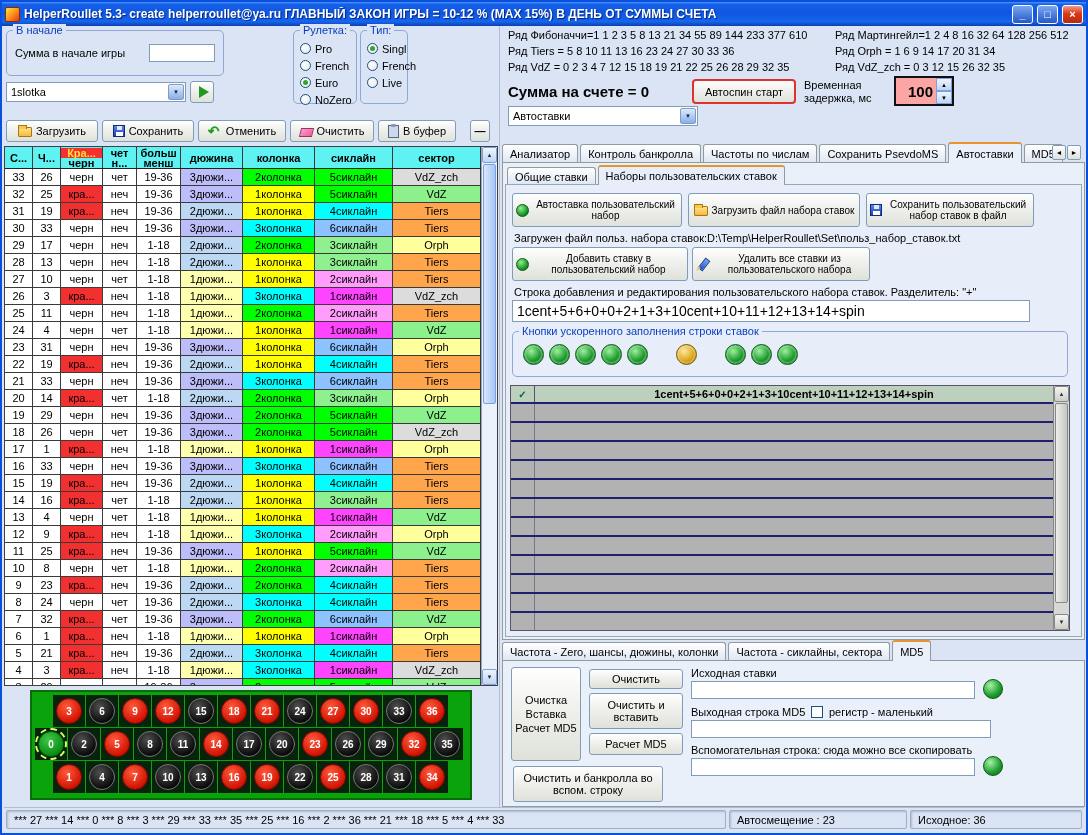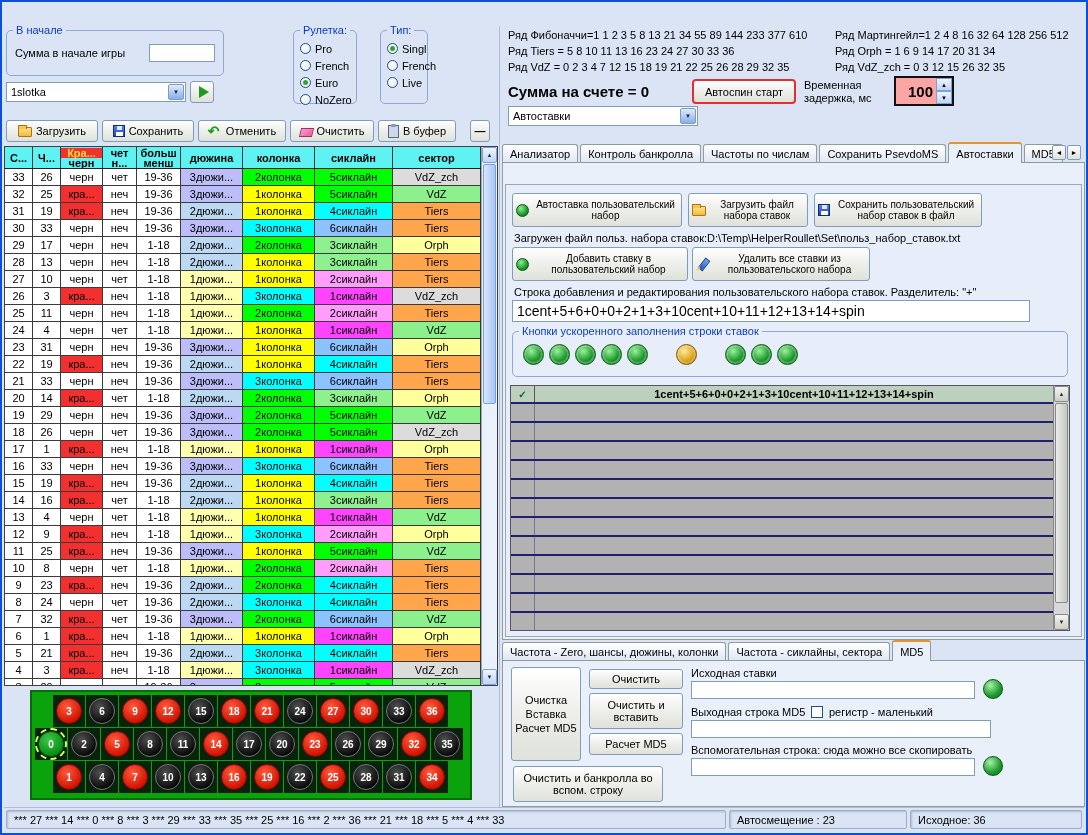--- a/index.html
+++ b/index.html
@@ -52,21 +52,21 @@
   .ic-pencil::before{content:"";position:absolute;left:5px;top:0;width:4px;height:11px;background:linear-gradient(180deg,#79a6f2,#2255bb);border:1px solid #13409a;transform:rotate(38deg);}
   .ic-pencil::after{content:"";position:absolute;left:1px;top:9px;width:0;height:0;border:3px solid transparent;border-top-color:#f2c879;transform:rotate(-52deg);}
   .ic-play{width:0;height:0;border:6px solid transparent;border-left:10px solid #1f9a1f;border-right:none;margin-left:3px;}
 
   
   .grp-start{left:4px;top:4px;width:218px;height:46px;}
   .slabel{position:absolute;left:8px;top:16px;font-size:11px;}
   .start-inp{position:absolute;right:8px;top:13px;width:66px;height:18px;}
   .grp-game{left:226px;top:4px;width:62px;height:74px;}
   .grp-wheel{left:291px;top:4px;width:64px;height:74px;text-decoration:underline;}
-  .grp-type{left:358px;top:4px;width:48px;height:74px;margin-left:20px;}
+  .grp-type{left:358px;top:4px;width:48px;height:74px;}
   .opts{position:absolute;left:6px;top:9px;right:2px;}
   .slot-combo{left:4px;top:56px;width:180px;height:20px;}
   .play-btn{position:absolute;left:188px;top:55px;width:24px;height:22px;}
   .toolbar{position:absolute;left:4px;top:94px;display:flex;gap:4px;}
   .toolbar .btn{height:22px;padding:0 4px;}
   .toolbar .btn:nth-child(1){width:92px}
   .toolbar .btn:nth-child(2){width:92px}
   .toolbar .btn:nth-child(3){width:88px}
   .toolbar .btn:nth-child(4){width:84px}
   .toolbar .btn:nth-child(5){width:78px}
@@ -129,21 +129,21 @@
   .tab-panel{left:2px;top:136px;width:583px;height:478px;}
   .sub-tabs{position:absolute;left:4px;top:2px;}
   .sub-tabs .xtab{height:18px;font-size:11px;}
   .sub-tabs .xtab.active{height:20px;background:#e7eefa;}
   .subpage{position:absolute;left:2px;right:2px;top:21px;bottom:2px;border:1px solid #98a8b8;background:#e7eefa;}
 
   .btnrow{position:absolute;display:flex;gap:6px;left:6px;}
   .btn2{height:34px;font-size:10px;line-height:11px;padding:2px 3px;text-align:center;}
   .row-top{top:8px;}
   .row-top .btn2:nth-child(1){width:170px}
-  .row-top .btn2:nth-child(2){width:120px}
+  .row-top .btn2:nth-child(2){width:172px}
   .row-top .btn2:nth-child(3){width:168px}
   .row-mid{top:62px;gap:4px;}
   .row-mid .btn2:nth-child(1){width:176px}
   .row-mid .btn2:nth-child(2){width:178px}
   .row-mid .btn2:nth-child(3){width:182px}
   .filelabel{position:absolute;left:8px;top:47px;font-size:11px;white-space:nowrap;}
   .editlabel{position:absolute;left:8px;top:101px;font-size:11px;white-space:nowrap;}
   .betinp{position:absolute;left:6px;top:115px;width:518px;height:22px;font-size:14px;}
   .quickgrp{position:absolute;left:6px;top:146px;width:556px;height:46px;border-color:#8fa8d8;background:transparent;}
   .quickgrp .gtitle{background:#e7eefa;}
@@ -186,20 +186,27 @@
   .sseg{border:1px solid #9fb0c8;border-radius:2px;background:#dae4f4;box-shadow:inset 1px 1px 2px rgba(110,125,150,.4);font-size:11px;display:flex;align-items:center;padding:0 7px;white-space:nowrap;overflow:hidden;}
   .sseg1{width:720px;}
   .sseg2{width:178px;}
   .sseg3{flex:1;}
 </style>
 </head>
 <body>
 
 <div class="window">
 
+  <div class="titlebar">
+    <div class="app-icon"></div>
+    <div class="title-text">HelperRoullet 5.3- create helperroullet@ya.ru ГЛАВНЫЙ ЗАКОН ИГРЫ = 10-12 % (MAX 15%) В ДЕНЬ ОТ СУММЫ СЧЕТА</div>
+    <div class="tb-btn tb-min">_</div>
+    <div class="tb-btn tb-max">□</div>
+    <div class="tb-btn tb-close">×</div>
+  </div>
 
   <div class="content">
 
     <div class="left">
       <div class="grp grp-start">
         <span class="gtitle">В начале</span>
         <span class="slabel">Сумма в начале игры</span>
         <input class="inp start-inp" value="" style="">
       </div>
       <div class="grp grp-wheel">
@@ -799,20 +806,24 @@
           <div class="xtab">Сохранить PsevdoMS</div>
           <div class="xtab active">Автоставки</div>
           <div class="xtab">MD5</div>
         </div>
       <div class="tabscroll">
         <button class="tsb">◄</button>
         <button class="tsb">►</button>
       </div>
 
       <div class="panel tab-panel">
+        <div class="xtabs sub-tabs">
+            <div class="xtab">Общие ставки</div>
+            <div class="xtab active">Наборы пользовательских ставок</div>
+          </div>
         <div class="subpage">
           <div class="btnrow row-top">
               <button class="btn btn2">
                 <span class="ic ic-green-led"></span>
                 <span class="btx">Автоставка пользовательский набор</span>
               </button>
               <button class="btn btn2">
                 <span class="ic ic-folder"></span>
                 <span class="btx">Загрузить файл набора ставок</span>
               </button>

